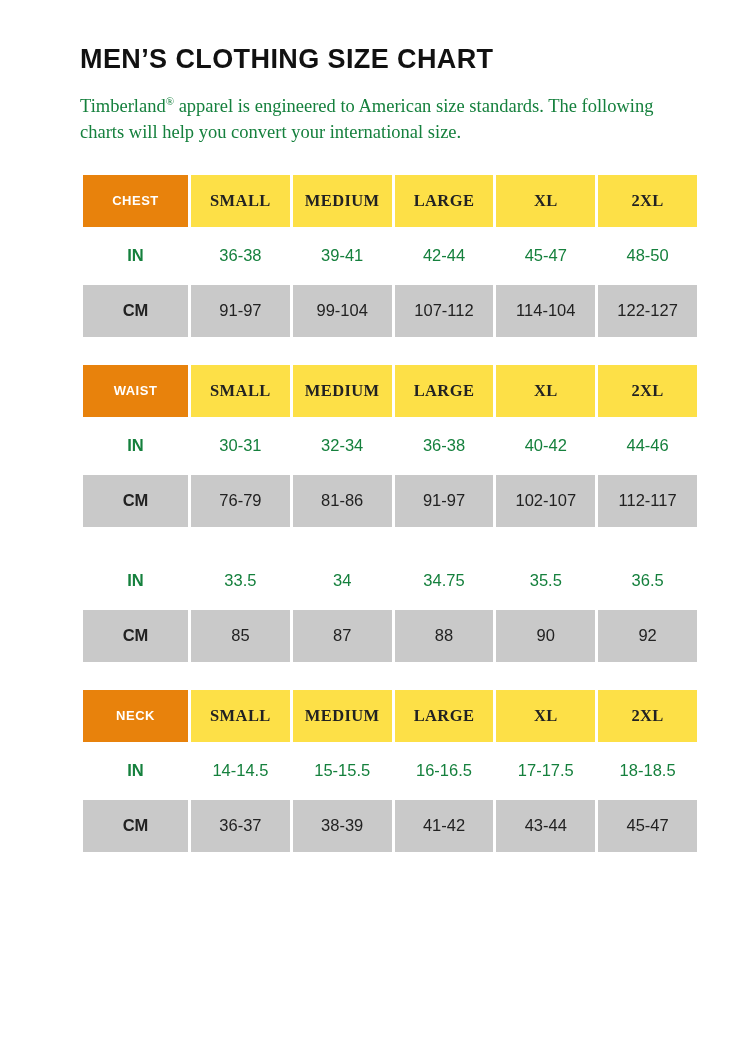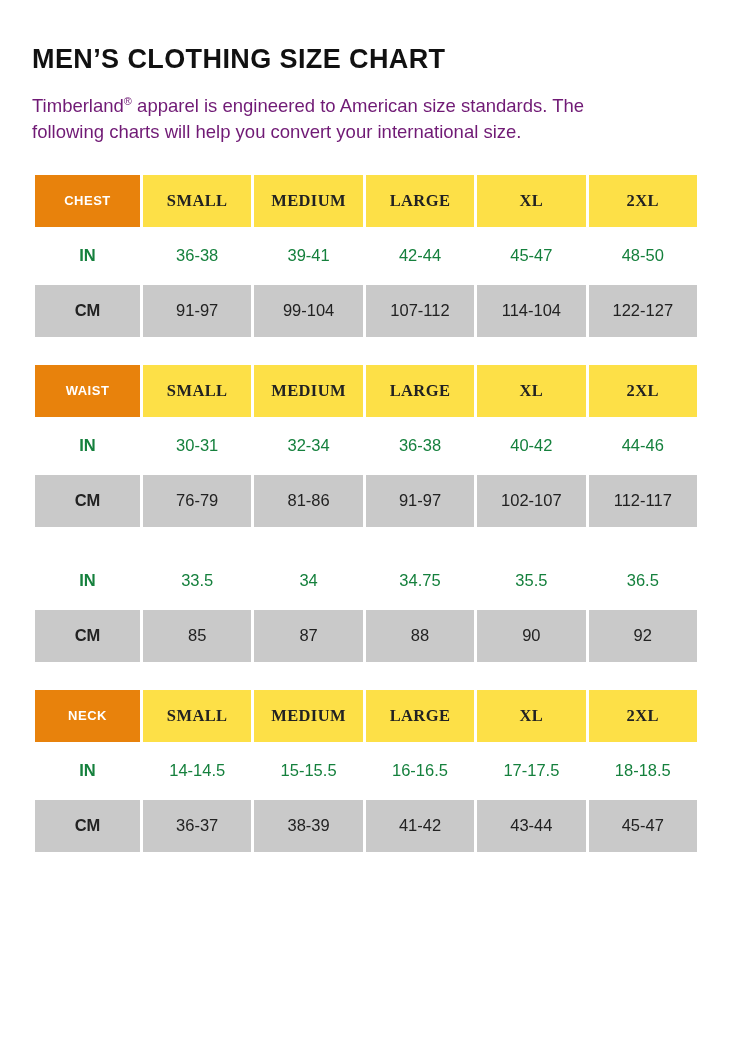--- a/index.html
+++ b/index.html
@@ -9,36 +9,37 @@
     background: #ffffff;
   }
   body {
     width: 750px;
     height: 1043px;
     font-family: "Liberation Sans", sans-serif;
     color: #1a1a1a;
     overflow: hidden;
   }
   .page {
-    padding: 44px 50px 0 32px;
+    padding: 44px 50px 0 80px;
   }
   .page-title {
     font-size: 27px;
     font-weight: bold;
     letter-spacing: 0.4px;
     margin: 0 0 18px 0;
     color: #111111;
   }
   .intro {
     font-size: 18.5px;
     line-height: 1.42;
-    color: #701a75;
+    color: #15803d;
     margin: 0 0 26px 0;
     max-width: 620px;
     font-weight: normal;
+    font-family: Liberation Serif, serif;
   }
   .intro sup {
     font-size: 11px;
     vertical-align: super;
     line-height: 0;
   }
   table.size-table {
     border-collapse: separate;
     border-spacing: 3px 3px;
     width: 100%;

